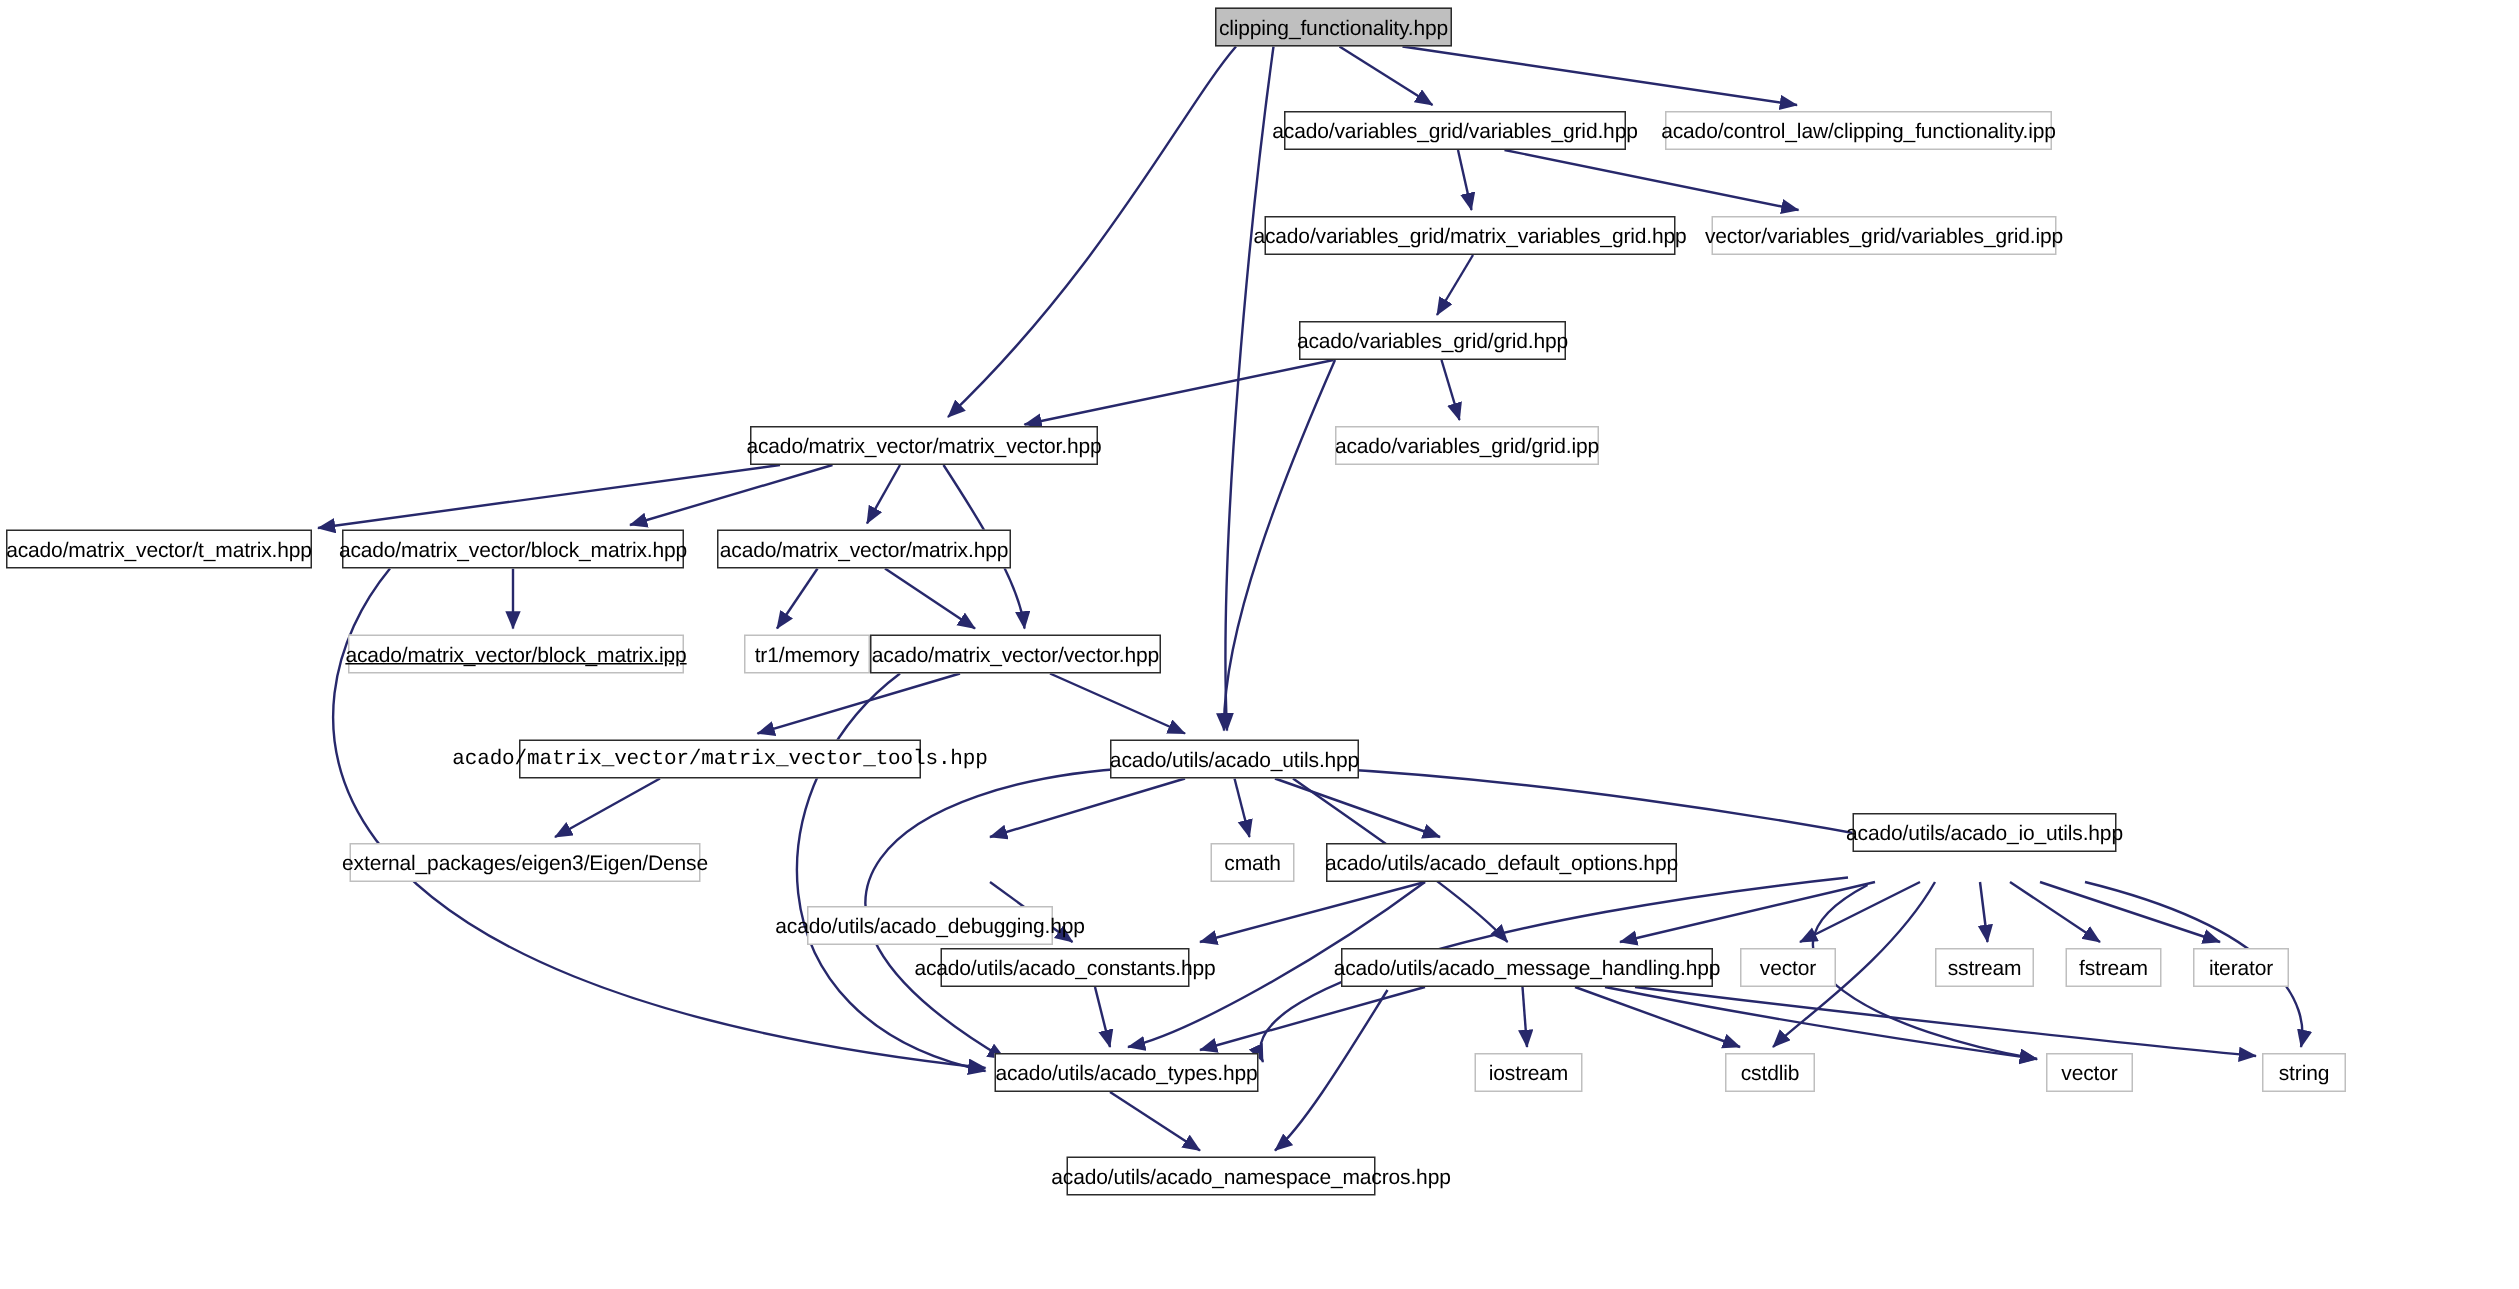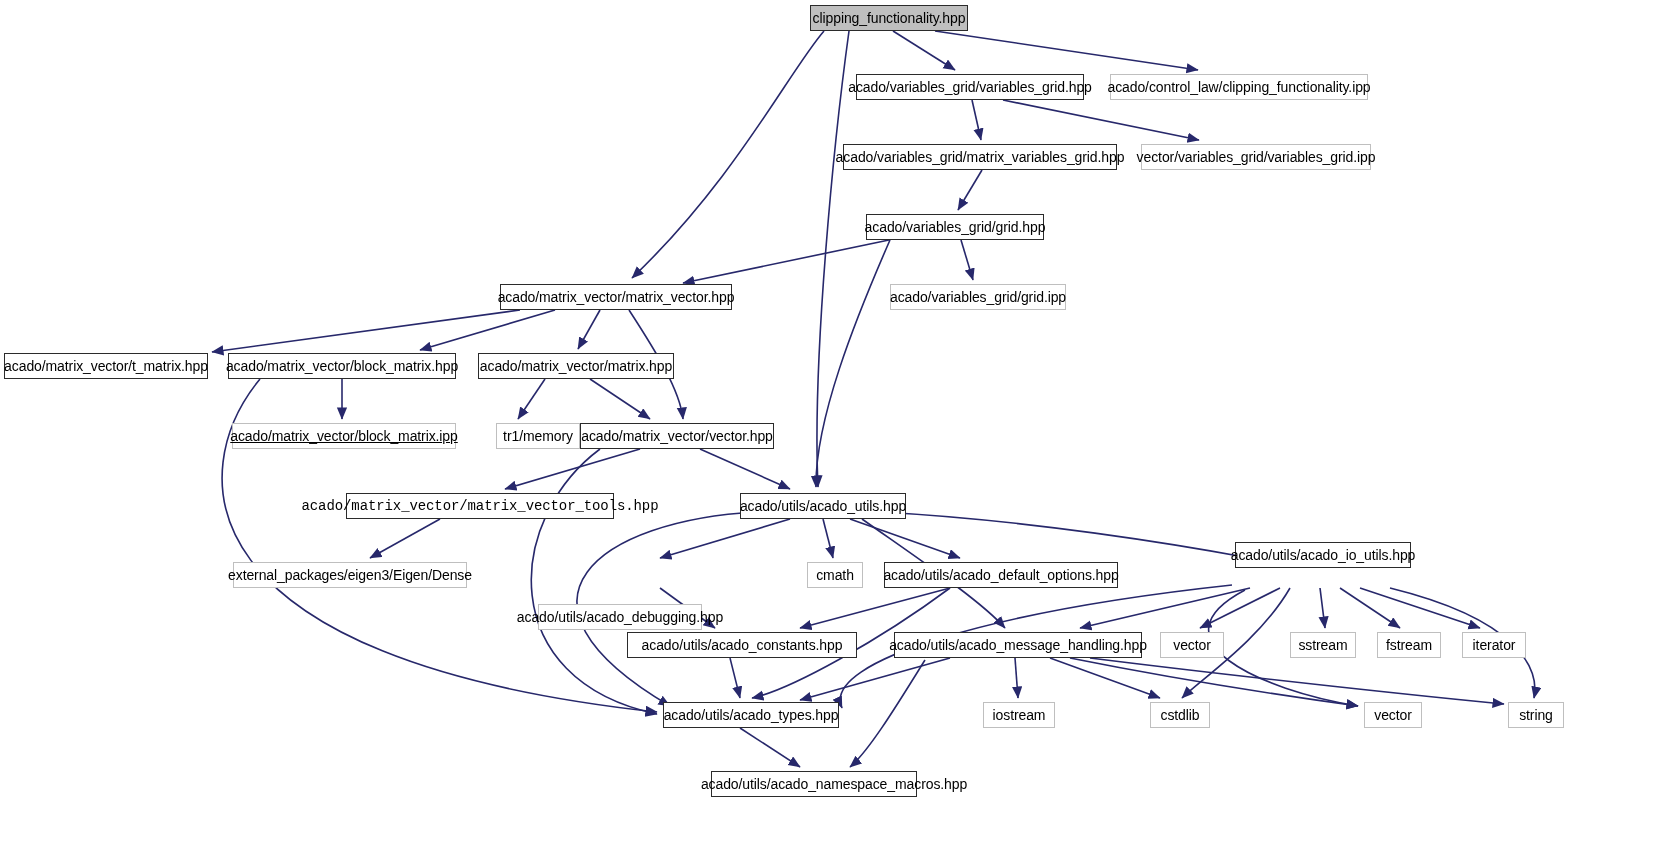--- a/index.html
+++ b/index.html
@@ -139,21 +139,21 @@
       </div>
       <div class="node light" style="left: 807px; top: 562px; width: 56px;">
         <span>cmath</span>
       </div>
       <div class="node solid" style="left: 884px; top: 562px; width: 234px;">
         <span>acado/utils/acado_default_options.hpp</span>
       </div>
       <div class="node solid" style="left: 1235px; top: 542px; width: 176px;">
         <span>acado/utils/acado_io_utils.hpp</span>
       </div>
-      <div class="node solid" style="left: 627px; top: 632px; width: 230px;">
+      <div class="node solid" style="left: 627px; top: 632px; width: 166px;">
         <span>acado/utils/acado_constants.hpp</span>
       </div>
       <div class="node solid" style="left: 894px; top: 632px; width: 248px;">
         <span>acado/utils/acado_message_handling.hpp</span>
       </div>
       <div class="node light" style="left: 1160px; top: 632px; width: 64px;">
         <span>vector</span>
       </div>
       <div class="node light" style="left: 1290px; top: 632px; width: 66px; text-align: right;">
         <span>sstream</span>

